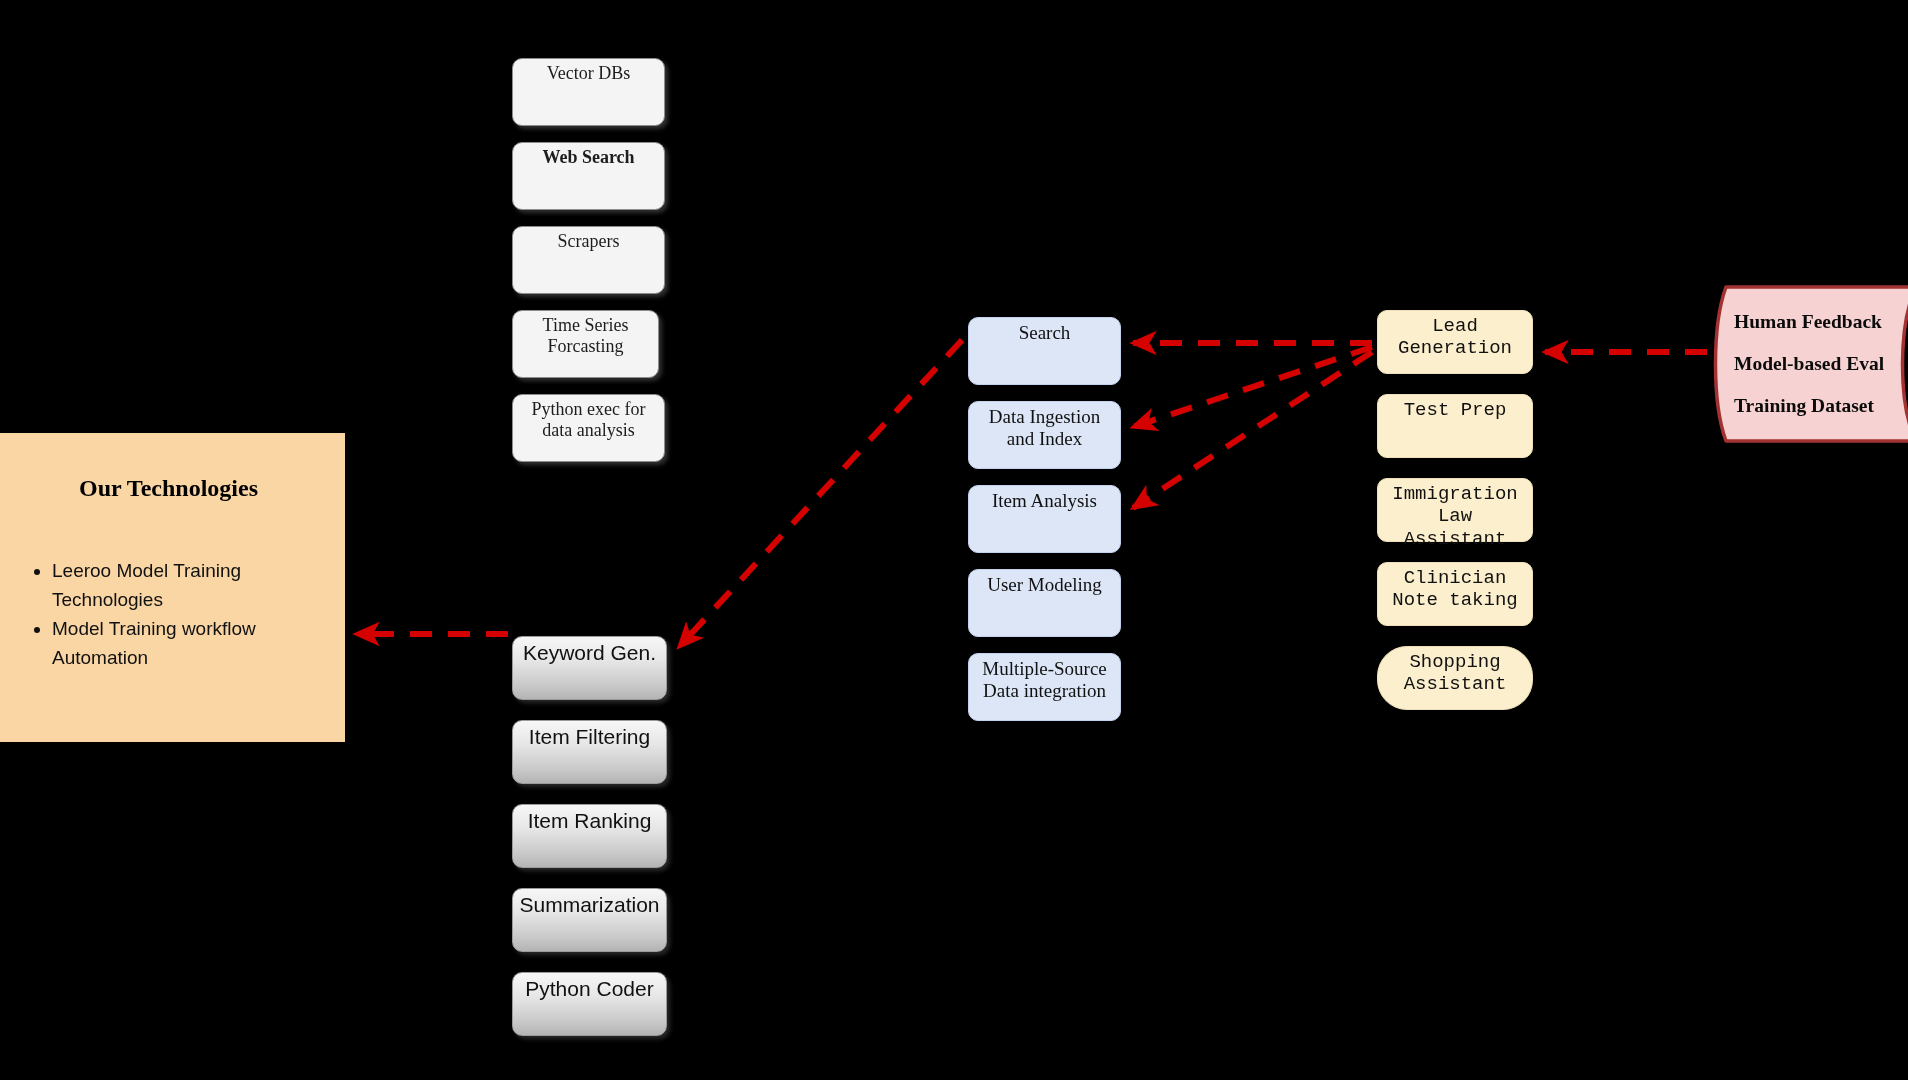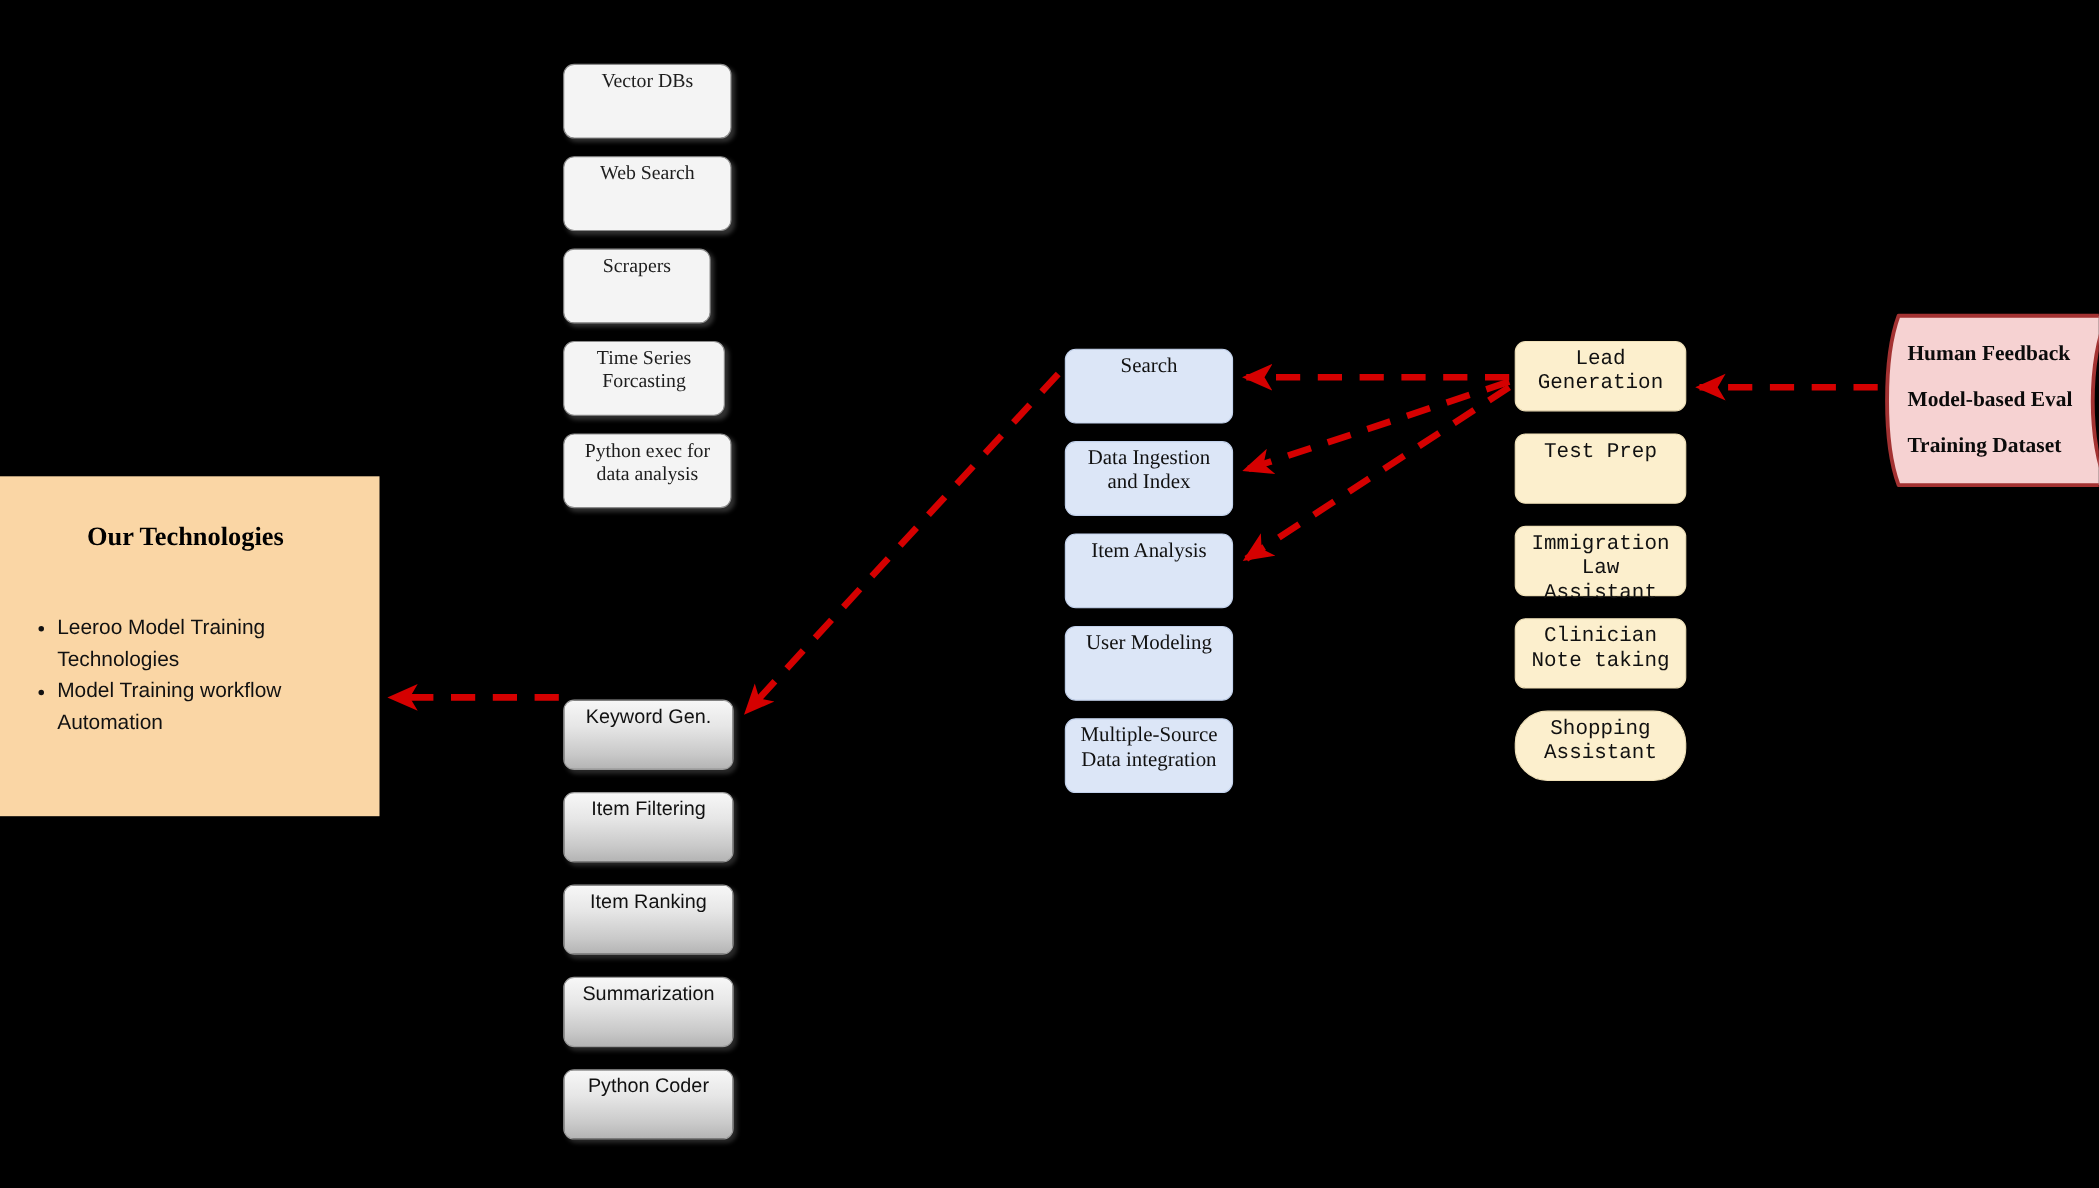--- a/index.html
+++ b/index.html
@@ -44,21 +44,21 @@
     font-size: 18px;
     box-shadow: 3px 3px 4px rgba(90,90,90,0.55);
   }
 
   
   .node.skill {
     background: linear-gradient(180deg, #f7f7f7 0%, #e6e6e6 38%, #c9c9c9 78%, #b4b4b4 100%);
     border: 1.5px solid #9a9a9a;
     color: #111111;
     font-family: "Liberation Sans", sans-serif;
-    font-size: 18px;
+    font-size: 21px;
     box-shadow: 3px 3px 4px rgba(80,80,80,0.5);
   }
 
   
   .node.capability {
     background: #dce6f7;
     border: 1.5px solid #c3d2ec;
     color: #111111;
     font-family: "Liberation Serif", serif;
     font-size: 19px;
@@ -165,24 +165,24 @@
     <div class="tech-title">Our Technologies</div>
     <ul class="tech-list">
       <li>Leeroo Model Training Technologies</li>
       <li>Model Training workflow Automation</li>
     </ul>
   </div>
 
   <div class="node tool" style="left:512px; top:58px; width:153px; height:68px;">
     <span>Vector DBs</span>
   </div>
-  <div class="node tool" style="left:512px; top:142px; width:153px; height:68px;">
+  <div class="node tool" style="left:512px; top:142px; width:153px; height:68px;font-weight:bold;">
     <span>Web Search</span>
   </div>
-  <div class="node tool" style="left:512px; top:226px; width:134px; height:68px;">
+  <div class="node tool" style="left:512px; top:226px; width:153px; height:68px;">
     <span>Scrapers</span>
   </div>
   <div class="node tool" style="left:512px; top:310px; width:147px; height:68px;">
     <span>Time Series Forcasting</span>
   </div>
   <div class="node tool" style="left:512px; top:394px; width:153px; height:68px;">
     <span>Python exec for data analysis</span>
   </div>
 
   <div class="node skill" style="left:512px; top:636px; width:155px; height:64px;">

